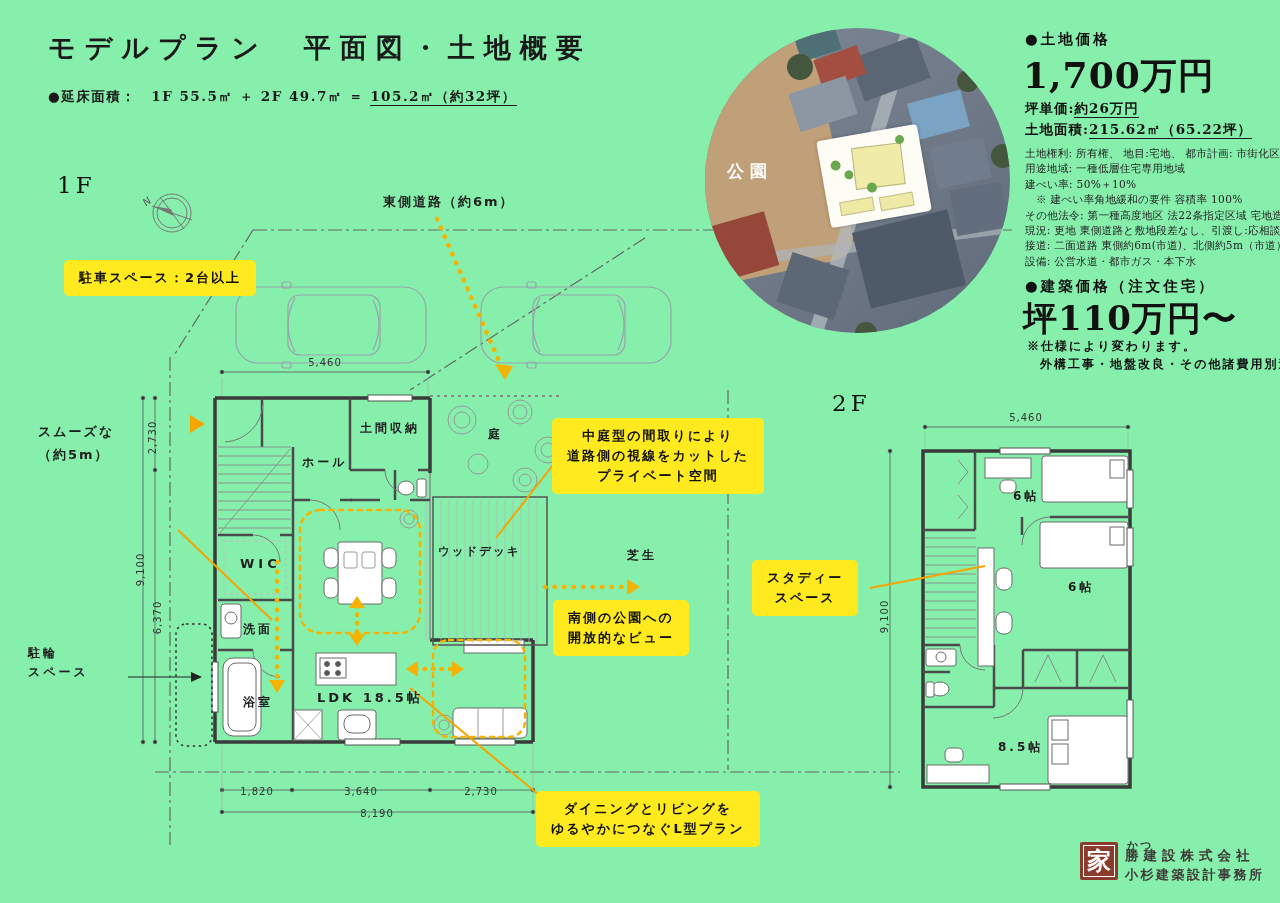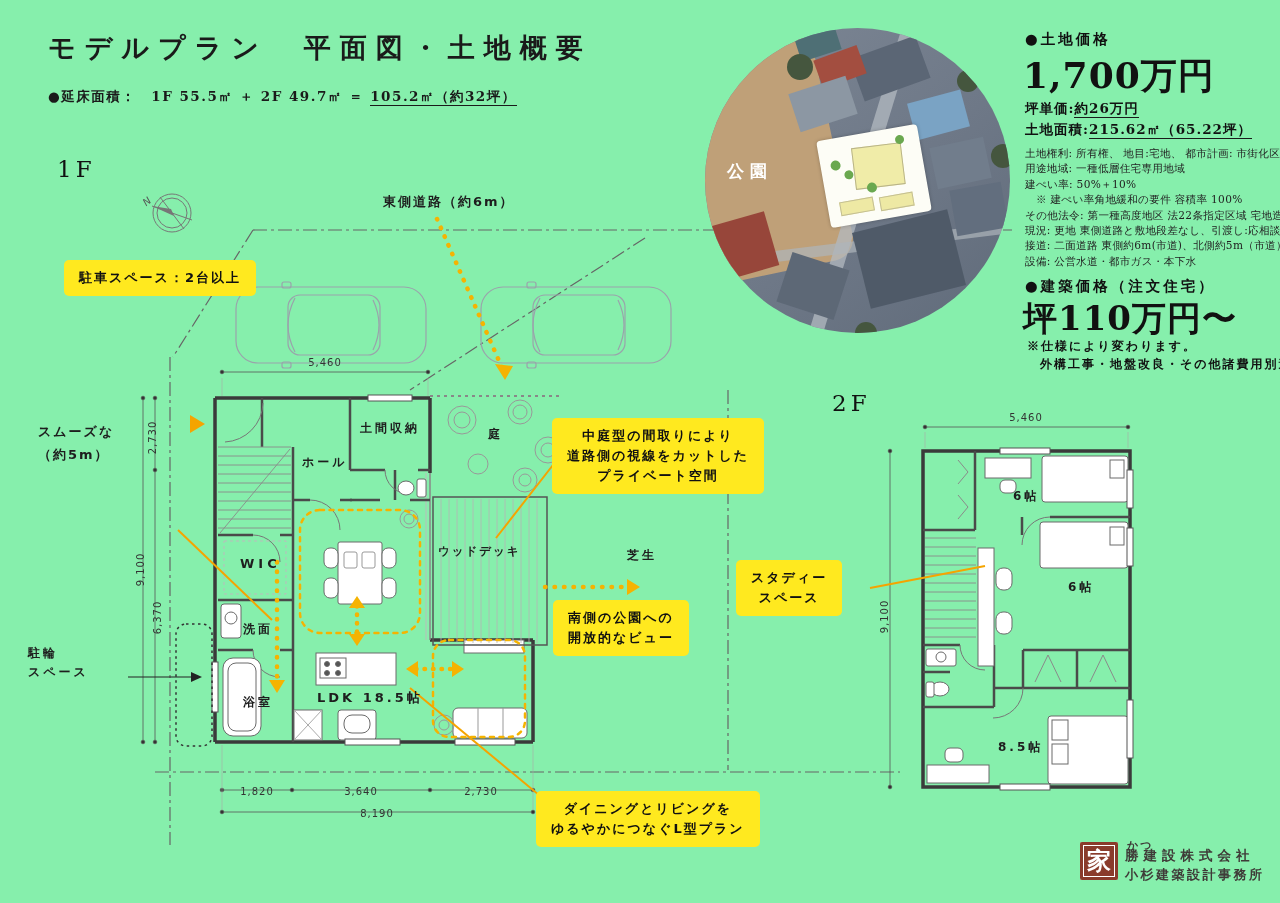--- a/index.html
+++ b/index.html
@@ -306,21 +306,21 @@
       <path d="M410,688 L545,800"></path>
       <path d="M870,588 L985,566"></path>
     </g>
   </svg>
 
   <div class="abs serif title" style="left:48px;top:30px;">モデルプラン　平面図・土地概要</div>
   <div class="abs serif subline" style="left:48px;top:88px;">
     <span>●延床面積：　1F 55.5㎡ ＋ 2F 49.7㎡ ＝ </span><span class="u">105.2㎡（約32坪）</span>
   </div>
 
-  <div class="abs floorlabel" style="left:57px;top:156px;">1F</div>
+  <div class="abs floorlabel" style="left:57px;top:172px;">1F</div>
   <div class="abs floorlabel" style="left:832px;top:390px;">2F</div>
   <div class="abs" style="left:143px;top:196px;font-size:10px;font-style:italic;color:#555;transform:rotate(-40deg);z-index:4;">N</div>
   <div class="abs roadlabel" style="left:383px;top:193px;">東側道路（約6m）</div>
   <div class="abs roadlabel" style="left:38px;top:420px;line-height:1.8;">
     <div>スムーズな</div>
     <div>（約5m）</div>
   </div>
   <div class="abs rlabel" style="left:28px;top:644px;width:80px;text-align:left;line-height:1.55;">
     <div>駐輪</div>
     <div>スペース</div>
@@ -358,21 +358,21 @@
     <div>プライベート空間</div>
   </div>
   <div class="abs callout" style="left:553px;top:600px;">
     <div>南側の公園への</div>
     <div>開放的なビュー</div>
   </div>
   <div class="abs callout" style="left:536px;top:791px;">
     <div>ダイニングとリビングを</div>
     <div>ゆるやかにつなぐL型プラン</div>
   </div>
-  <div class="abs callout" style="left:736px;top:560px;">
+  <div class="abs callout" style="left:752px;top:560px;">
     <div>スタディー</div>
     <div>スペース</div>
   </div>
 
   <div class="abs aerial">
     <div class="abs" style="left:-40px;top:18px;width:170px;height:230px;background:#bfa078;transform:rotate(-12deg);border-radius:22px;"></div>
     <div class="abs" style="left:148px;top:-12px;width:14px;height:345px;background:#b3bac0;opacity:.75;transform:rotate(17deg);"></div>
     <div class="abs" style="left:-5px;top:212px;width:330px;height:11px;background:#aeb5bb;opacity:.7;transform:rotate(-7deg);"></div>
     <div class="abs" style="left:150px;top:18px;width:70px;height:45px;background:#5b6675;transform:rotate(-20deg);"></div>
     <div class="abs" style="left:112px;top:24px;width:46px;height:30px;background:#a34e40;transform:rotate(-20deg);"></div>

